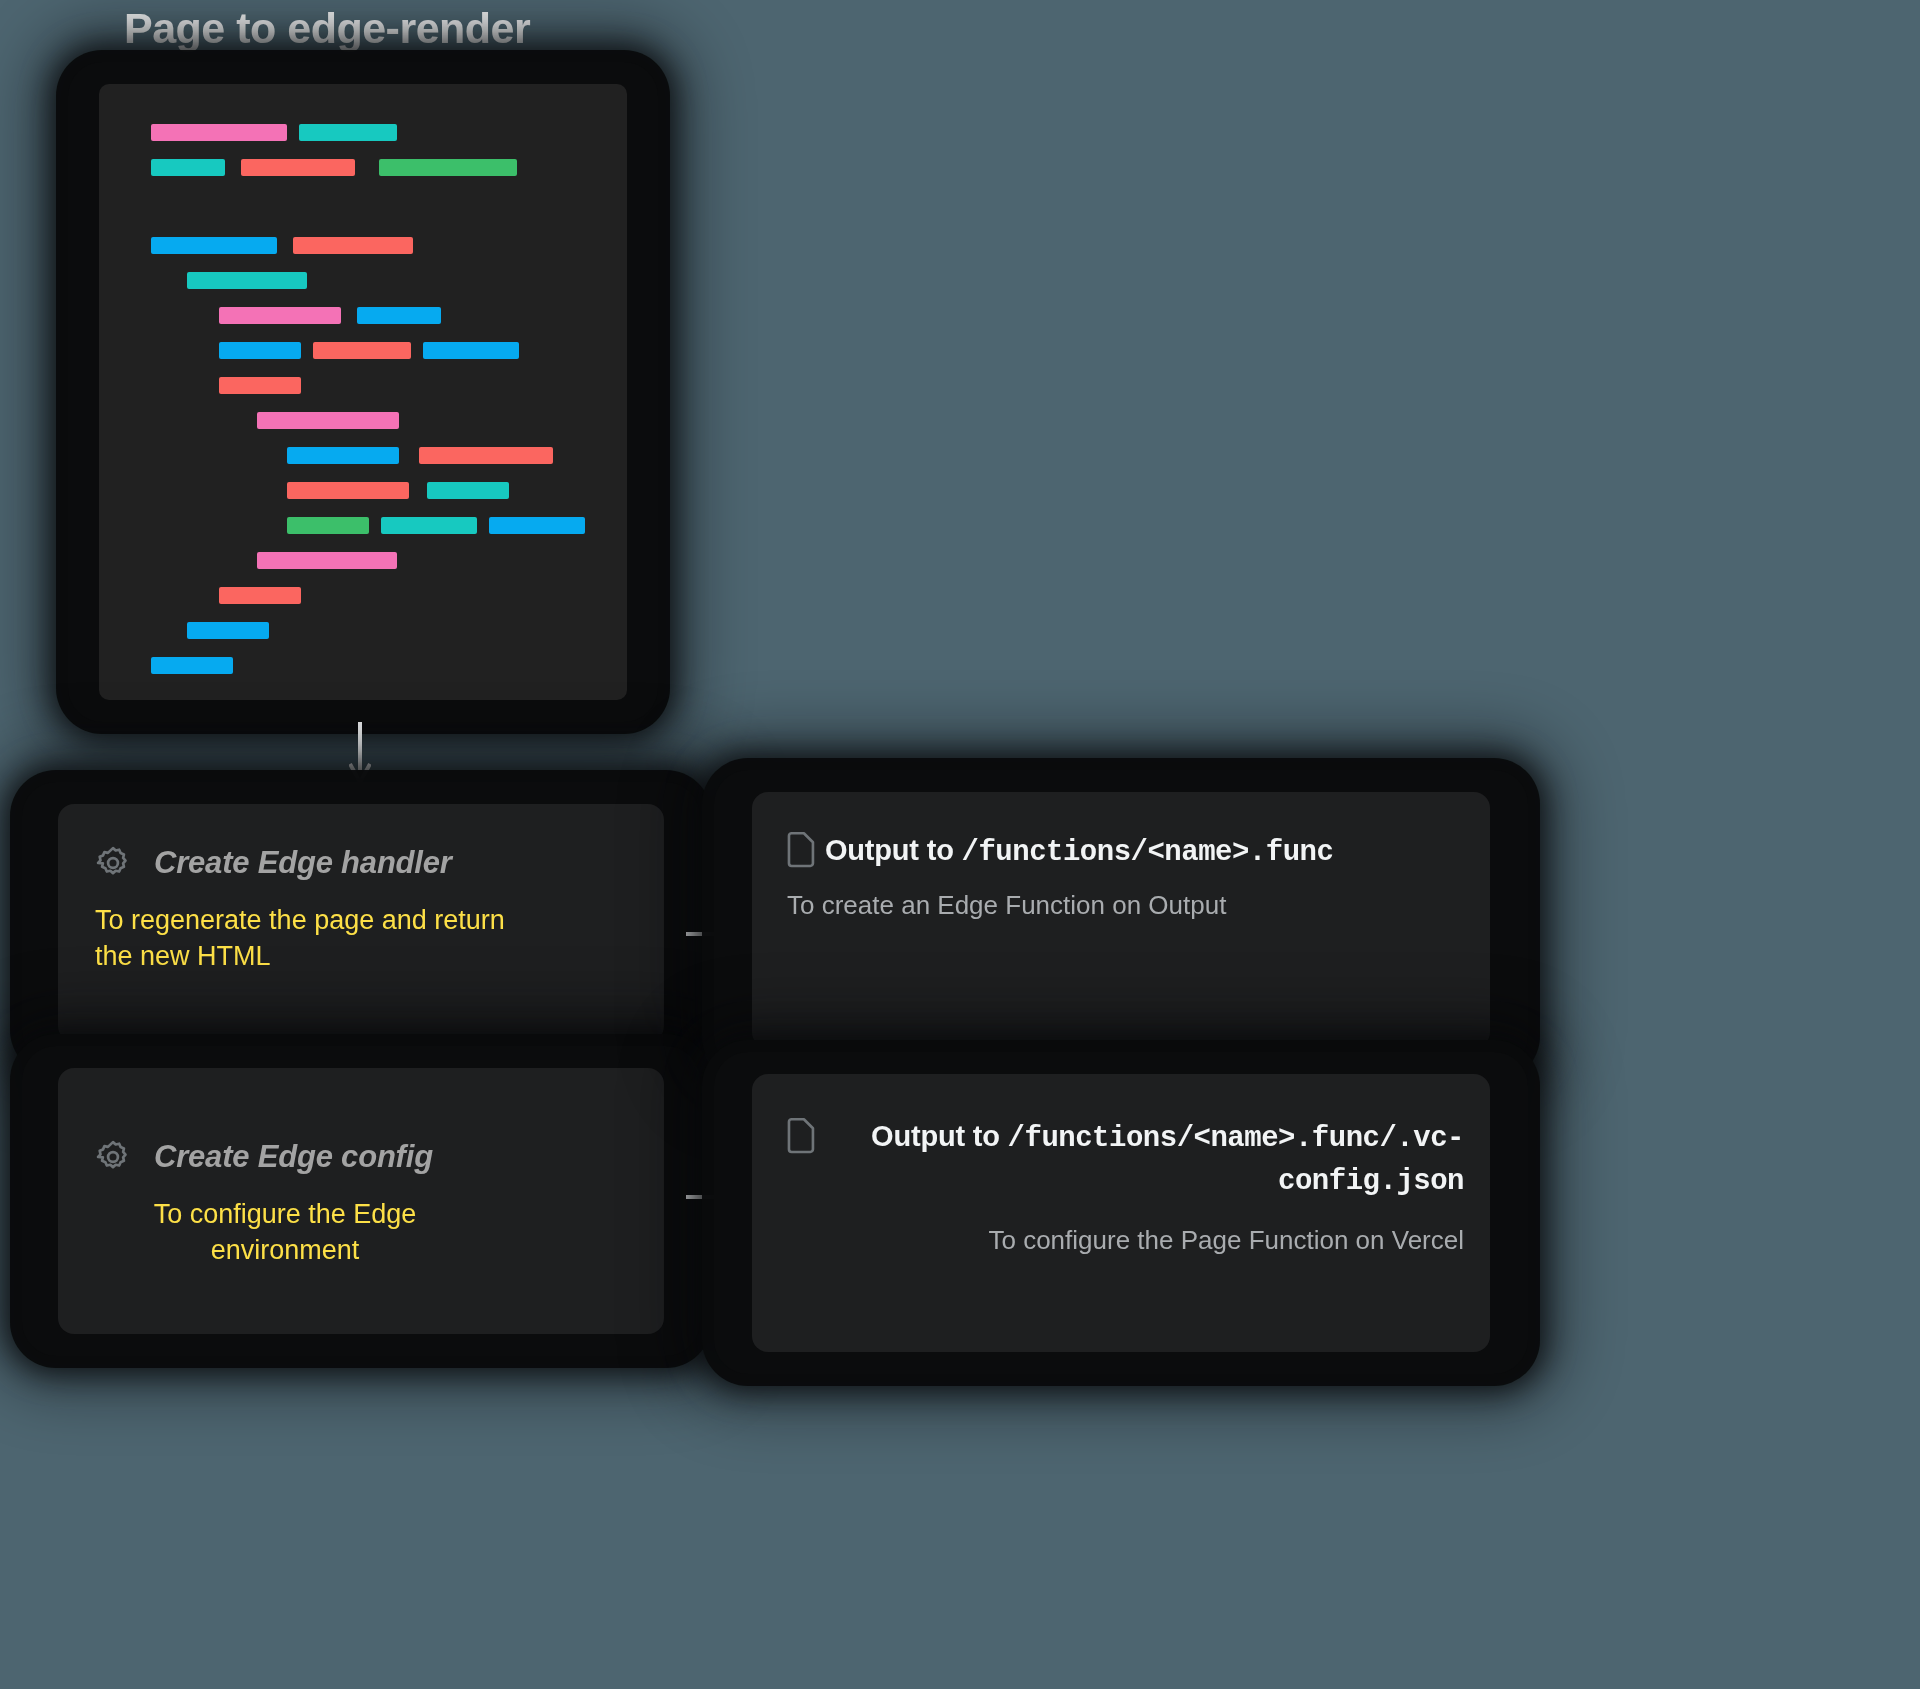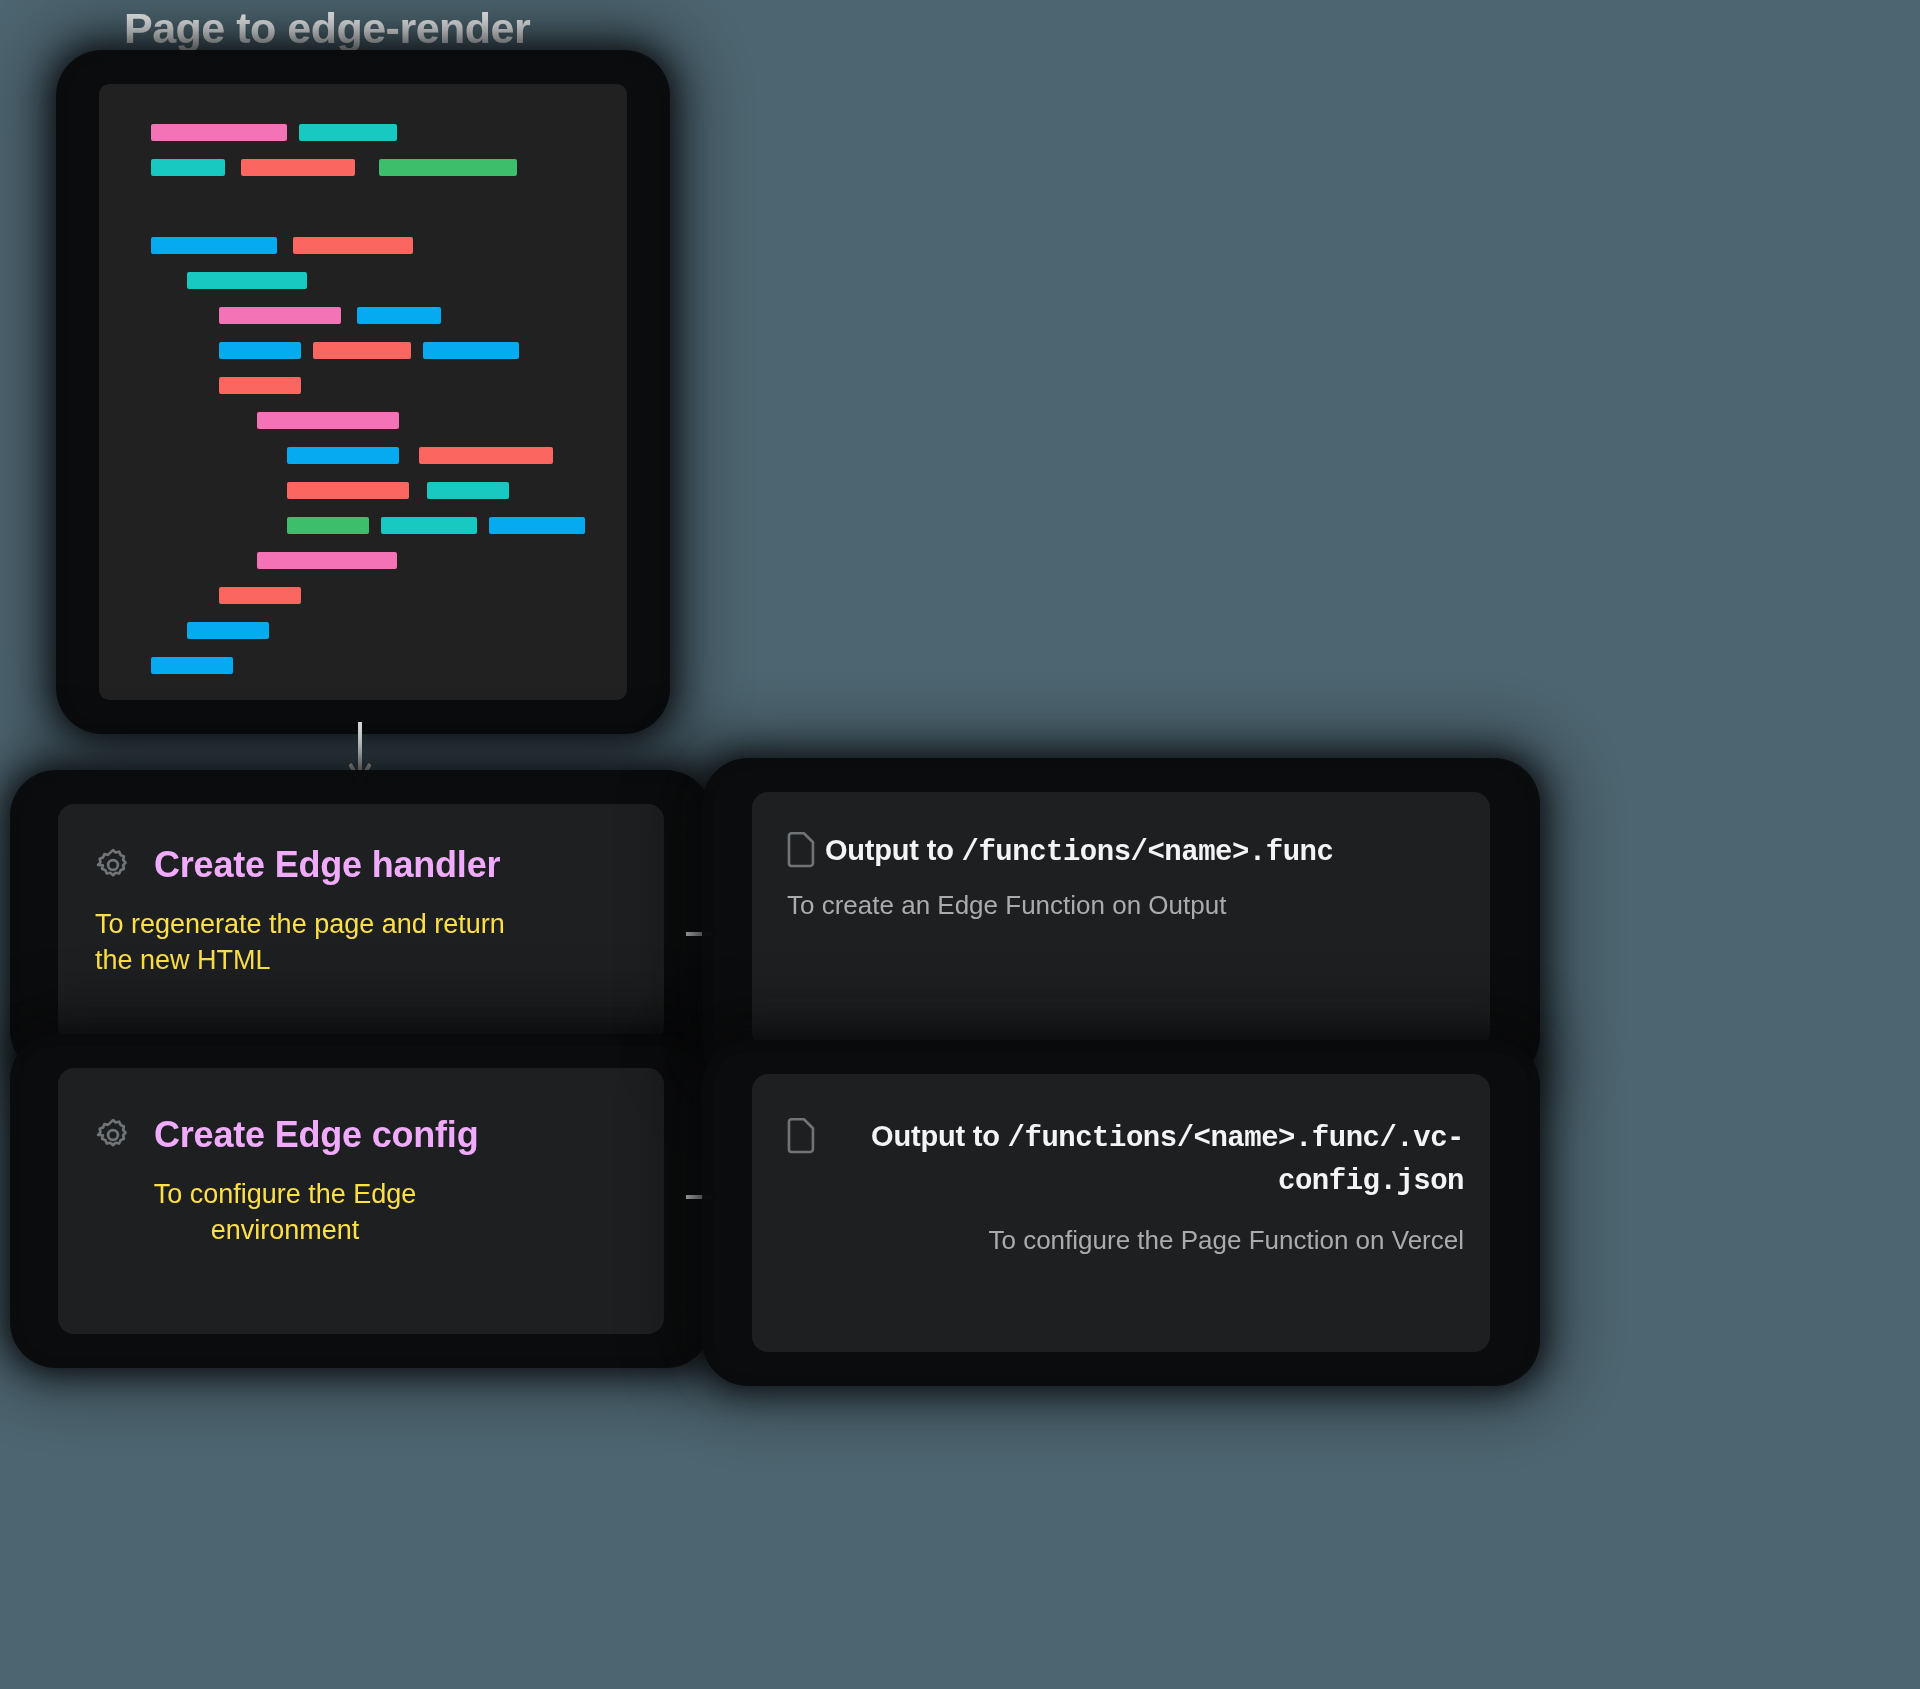--- a/index.html
+++ b/index.html
@@ -97,32 +97,33 @@
   .step-inner {
     position: absolute;
     left: 36px;
     top: 22px;
     right: 36px;
     bottom: 22px;
     background: #1e1f20;
     border-radius: 16px;
     padding: 40px 32px 24px 36px;
   }
-  #step-card-2 .step-inner { padding-top: 46px; }
+  #step-card-2 .step-inner { padding-top: 70px; }
 
   .card-head {
     display: flex;
     align-items: center;
     gap: 22px;
   }
   .card-title {
-    font-size: 36px;
-    font-weight: 700;
-    color: #f0abfc;
+    font-size: 31px;
+    font-weight: 700;
+    color: #a3a3a3;
     letter-spacing: -0.2px;
+    font-style: italic;
   }
   .card-desc {
     margin-top: 20px;
     margin-left: 1px;
     font-size: 27px;
     line-height: 1.34;
     color: #fde047;
     max-width: 420px;
   }
   #step-card-2 .card-desc { max-width: 380px; text-align: center; }

